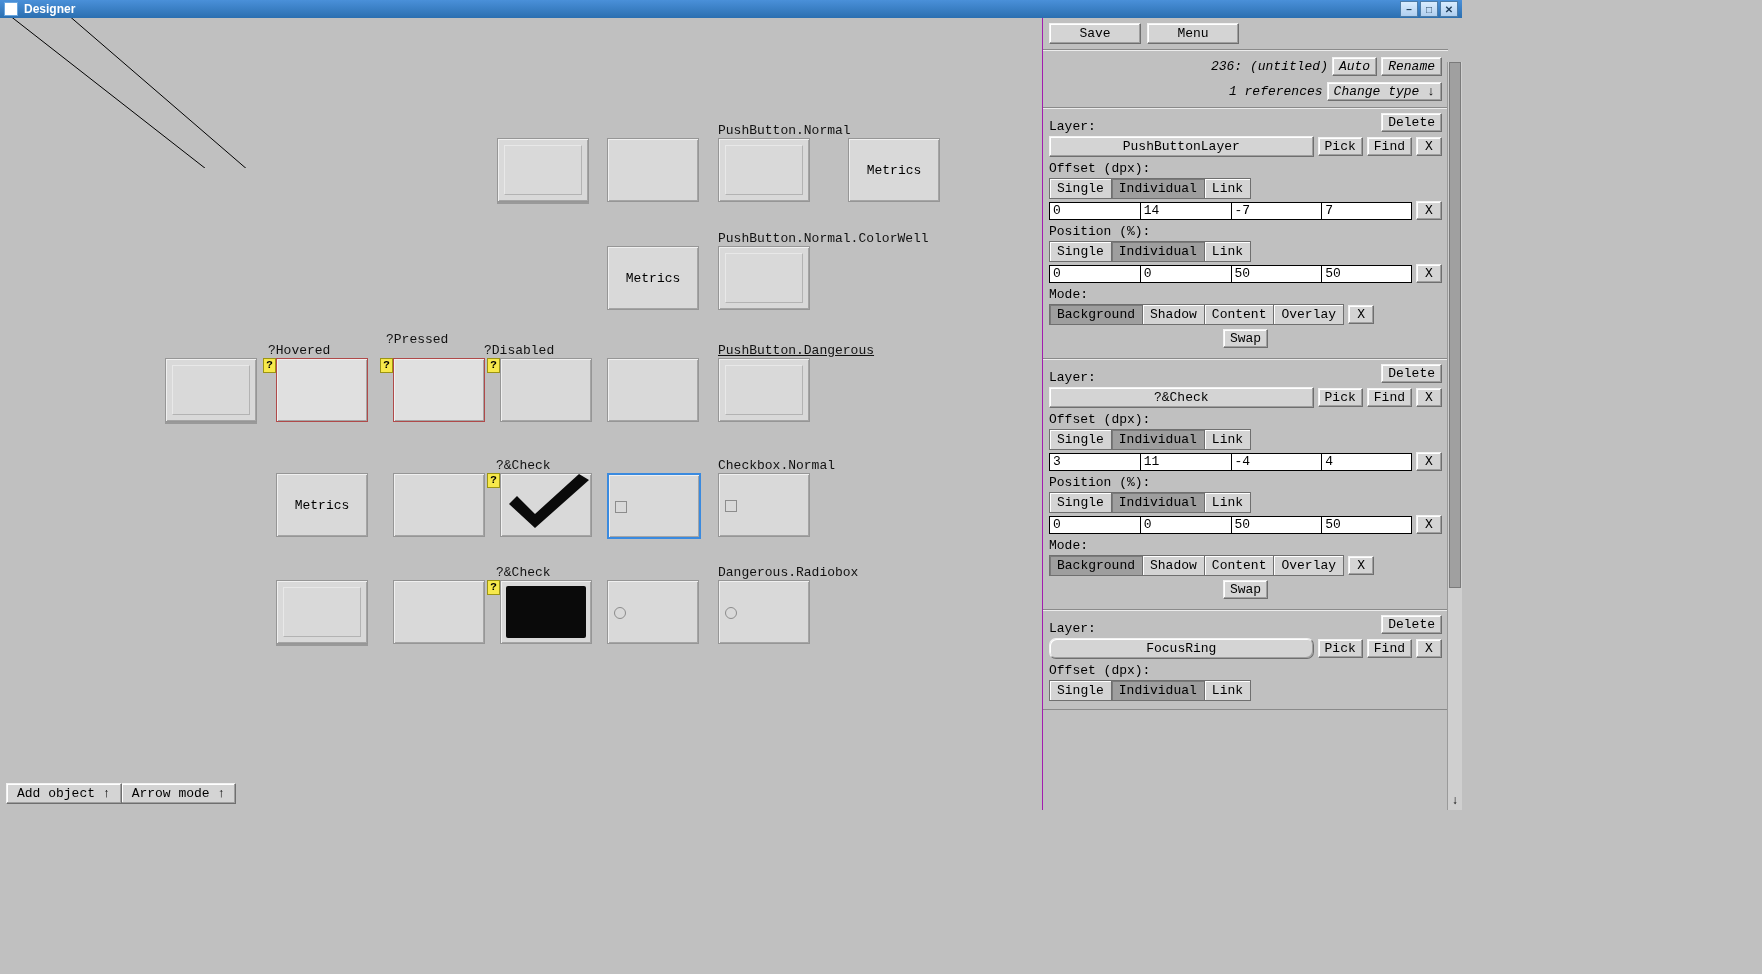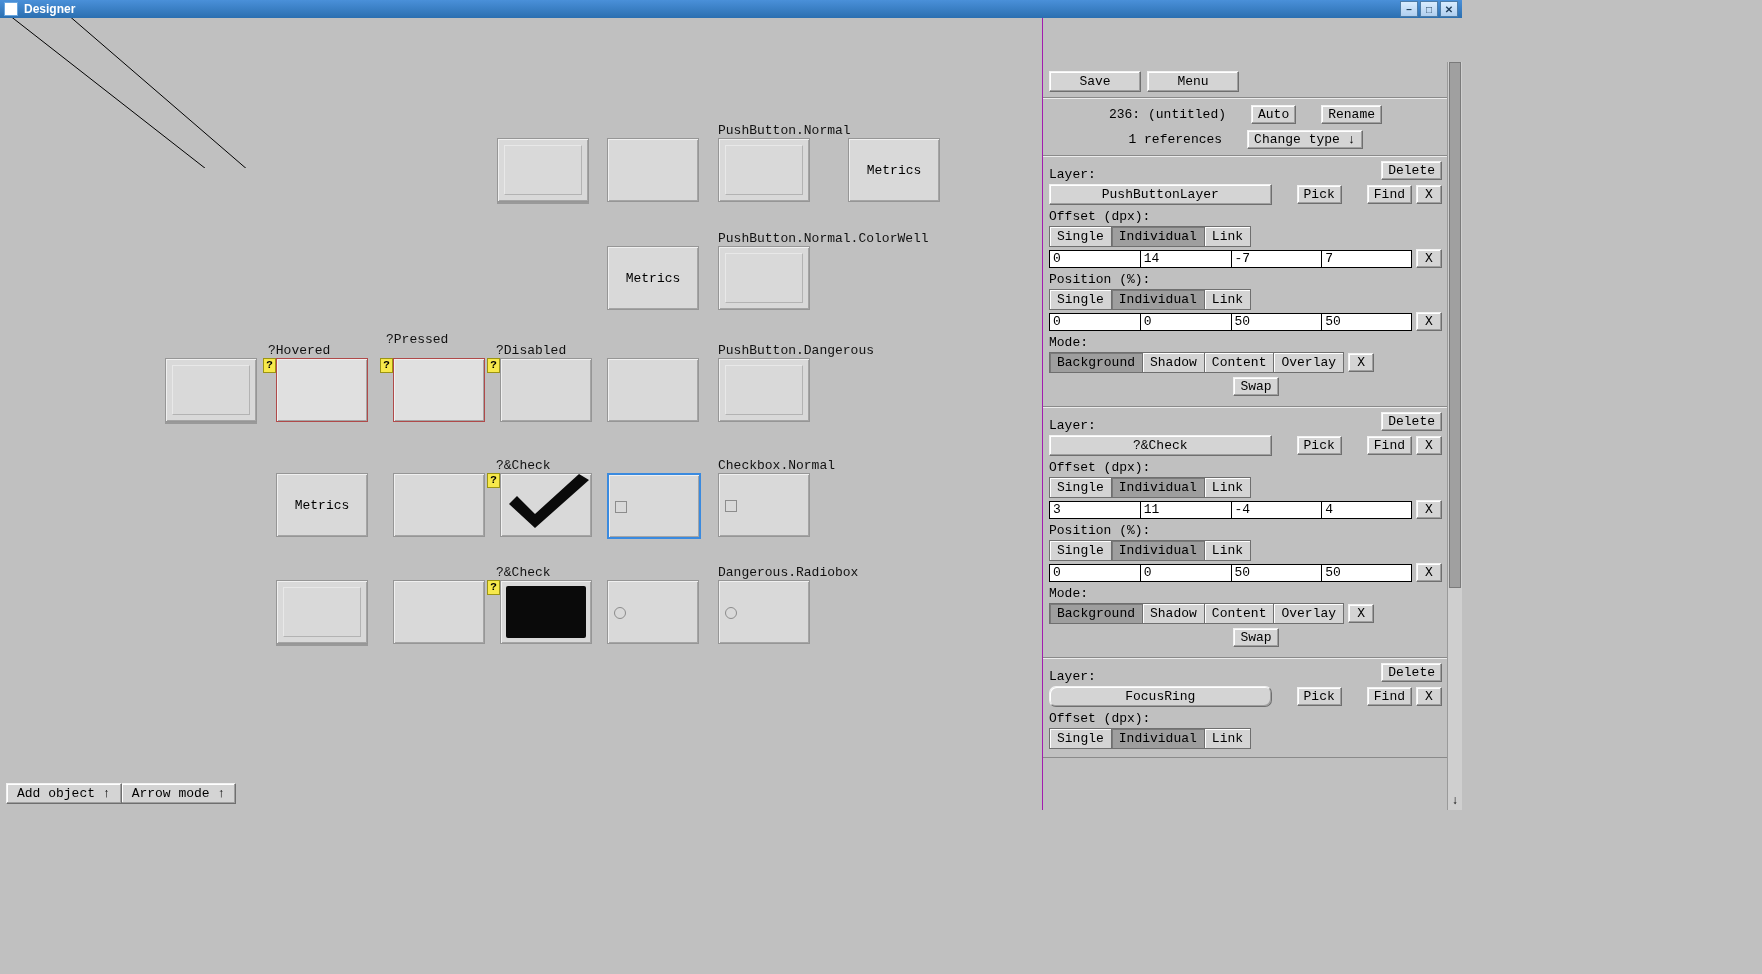--- a/index.html
+++ b/index.html
@@ -53,47 +53,47 @@
   .sb-scroll {
     position: absolute; right: 0; top: 44px; bottom: 0; width: 14px;
     background: #cfcfcf; border-left: 1px solid #9a9a9a;
   }
   .sb-scroll .thumb { position: absolute; top: 0; left: 1px; right: 1px; height: 70%; background: #a0a0a0; border: 1px solid #7a7a7a; }
   .sb-scroll .arrow { position: absolute; bottom: 2px; left: 0; right: 0; text-align: center; font-size: 12px; }
 
   .sb-inner { position: absolute; left: 0; right: 14px; top: 0; bottom: 0; overflow: hidden; }
 
   
-  .topbuttons { padding: 5px 6px; display: flex; gap: 6px; border-bottom: 1px solid #8a8a8a; margin-top: 48px; }
+  .topbuttons { padding: 5px 6px; display: flex; gap: 6px; border-bottom: 1px solid #8a8a8a; }
   .panel {
     border-top: 1px solid #ececec;
     border-bottom: 1px solid #8a8a8a;
     padding: 6px 6px 6px 6px;
     position: relative;
   }
   .panel + .panel { margin-top: 0; }
 
   .row { display: flex; align-items: center; gap: 4px; }
-  .row.between { justify-content: center; }
+  .row.between { justify-content: flex-end; font-style: italic; }
 
   
   .btn {
     background: #d4d4d4;
     border-top: 1px solid #f2f2f2;
     border-left: 1px solid #f2f2f2;
     border-right: 1px solid #6f6f6f;
     border-bottom: 1px solid #6f6f6f;
     box-shadow: inset -1px -1px 0 #9f9f9f, inset 1px 1px 0 #ffffff;
     padding: 2px 10px;
     font-family: "Courier New", monospace;
     font-size: 13px;
     color: #000;
     cursor: default;
   }
-  .btn.small { padding: 1px 6px; margin-left: 21px; }
+  .btn.small { padding: 1px 6px; }
   .btn.sq { padding: 1px 5px; min-width: 14px; text-align: center; }
 
   .xbtn { padding: 1px 5px; min-width: 14px; text-align: center; }
 
   .label { white-space: nowrap; }
 
   
   .seg { display: inline-flex; border: 1px solid #6f6f6f; }
   .seg .segbtn {
     padding: 2px 7px;
@@ -200,22 +200,22 @@
       </div>
 
     <div class="caption" style="left:718px; top:213px;text-align:center;">PushButton.Normal.ColorWell</div>
     <div class="swatch" style="left:607px; top:228px;">
         <div class="label-in">Metrics</div>
       </div>
     <div class="swatch inner" style="left:718px; top:228px;"></div>
 
     <div class="caption" style="left:268px; top:325px;">?Hovered</div>
     <div class="caption" style="left:386px; top:314px;">?Pressed</div>
-    <div class="caption" style="left:496px; top:325px;">?Disabled</div>
-    <div class="caption" style="left:718px; top:325px;">PushButton.Dangerous</div>
+    <div class="caption" style="left:484px; top:325px;">?Disabled</div>
+    <div class="caption" style="left:718px; top:325px;text-decoration:underline;">PushButton.Dangerous</div>
 
     <div class="swatch inner shadow" style="left:165px; top:340px;"></div>
     <div class="qmark" style="left:263px; top:340px;">?</div>
     <div class="swatch redb" style="left:276px; top:340px;"></div>
     <div class="qmark" style="left:380px; top:340px;">?</div>
     <div class="swatch redb" style="left:393px; top:340px;"></div>
     <div class="qmark" style="left:487px; top:340px;">?</div>
     <div class="swatch" style="left:500px; top:340px;"></div>
     <div class="swatch" style="left:607px; top:340px;"></div>
     <div class="swatch inner" style="left:718px; top:340px;"></div>

